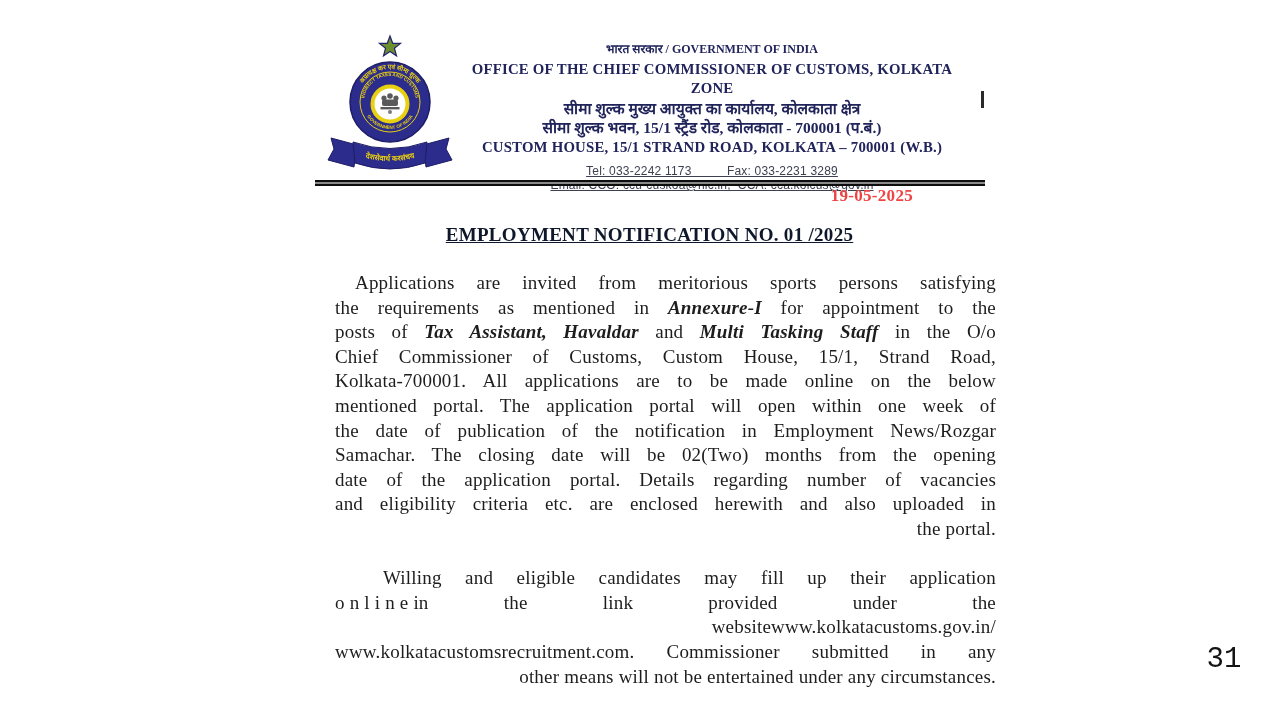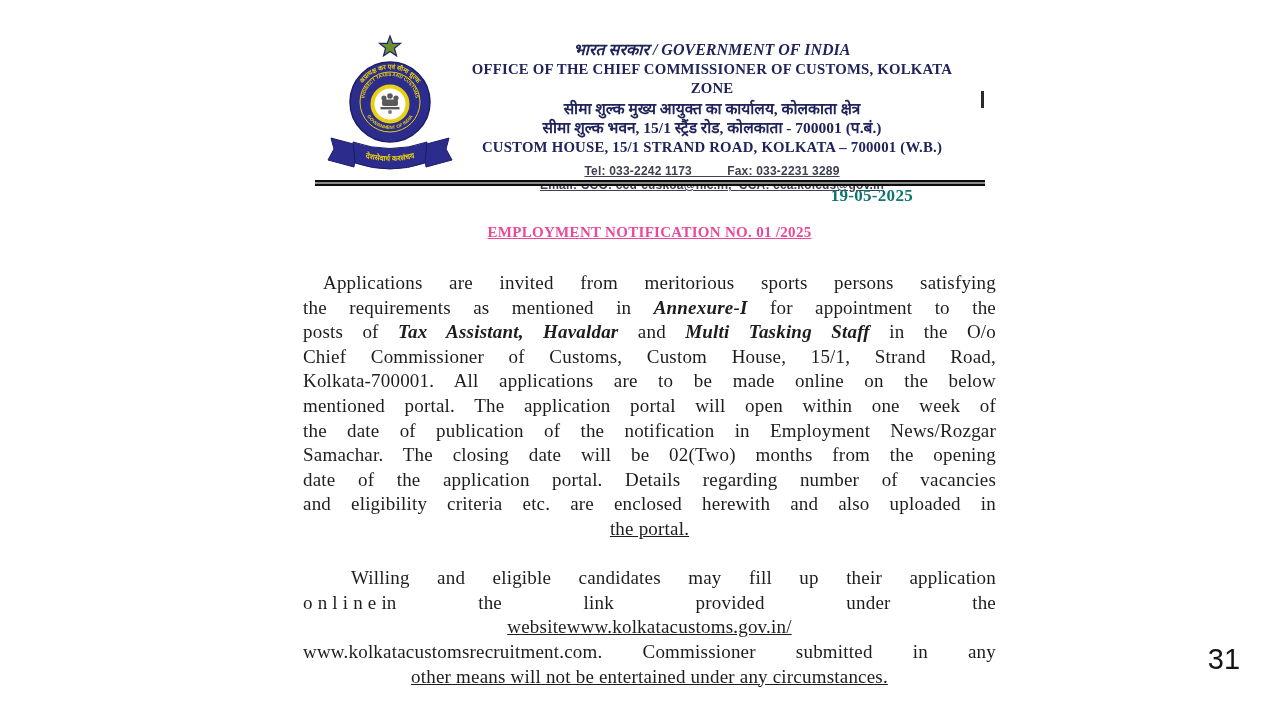--- a/index.html
+++ b/index.html
@@ -11,66 +11,66 @@
     font-family:"Liberation Serif", serif;
   }
   
   .emblem{position:absolute;left:325px;top:26px;width:140px;height:152px;}
   
   .letterhead{
     position:absolute;left:452px;top:40px;width:520px;
     text-align:center;color:#20245a;
   }
   .hl{font-weight:bold;line-height:19.6px;font-family:"Liberation Serif",serif;}
-  .hl.l1{font-size:16px;font-style:italic;}
+  .hl.l1{font-size:12px;}
   .hl.l2{font-size:15.5px;}
   .hl.l3{font-size:14.8px;letter-spacing:0.2px;}
   .hl.l4{font-size:15.5px;}
   .hl.l5{font-size:14.8px;letter-spacing:0.2px;}
   .contact{
     font-family:"Liberation Sans",sans-serif;
-    font-weight:bold;font-size:12px;line-height:14.5px;
+    font-weight:normal;font-size:12px;line-height:14.5px;
     color:#3d4050;text-decoration:underline;letter-spacing:0.2px;
   }
   .contact.first{margin-top:6px;}
   
   .thick-rule{
     position:absolute;left:315px;top:180px;width:670px;height:1.5px;
     background:#8a8a8a;
     border-top:2px solid #0d0d0d;border-bottom:2px solid #0d0d0d;
   }
   .edge-tick{
     position:absolute;left:981px;top:91px;width:2.5px;height:17px;background:#2a2a2a;
   }
   
   .doc-date{
     position:absolute;left:713px;top:186px;width:200px;
-    text-align:right;font-weight:bold;font-size:17px;color:#0f766e;
+    text-align:right;font-weight:bold;font-size:17px;color:#ef4444;
     letter-spacing:0.3px;
   }
   .doc-title{
     position:absolute;left:303px;top:224px;width:693px;
-    text-align:center;font-weight:bold;font-size:15px;color:#ec4899;
+    text-align:center;font-weight:bold;font-size:19px;color:#0f172a;
     text-decoration:underline;letter-spacing:0.3px;
   }
   
   .doc-body{
     position:absolute;left:303px;top:271px;width:693px;
     font-size:19px;color:#1d1d1d;letter-spacing:0.2px;
   }
   .para + .para{margin-top:24.6px;}
-  .line{height:24.6px;line-height:24.6px;}
+  .line{height:24.6px;line-height:24.6px;margin-left:32px;}
   .line.just{text-align:justify;text-align-last:justify;}
-  .line.left{text-align:center;text-decoration:underline;}
+  .line.left{text-align:right;}
   .b{font-weight:bold;font-style:italic;}
   .ib{display:inline-block;}
   
   .page-number{
     position:absolute;left:1196px;top:643px;width:56px;
-    font-family:Liberation Sans, sans-serif;font-size:29px;color:#141414;
+    font-family:Liberation Mono, monospace;font-size:29px;color:#141414;
     text-align:center;
   }
 </style>
 </head>
 <body>
 
 <div class="page">
 
   <svg class="emblem" viewBox="0 0 140 152">
     <defs>

